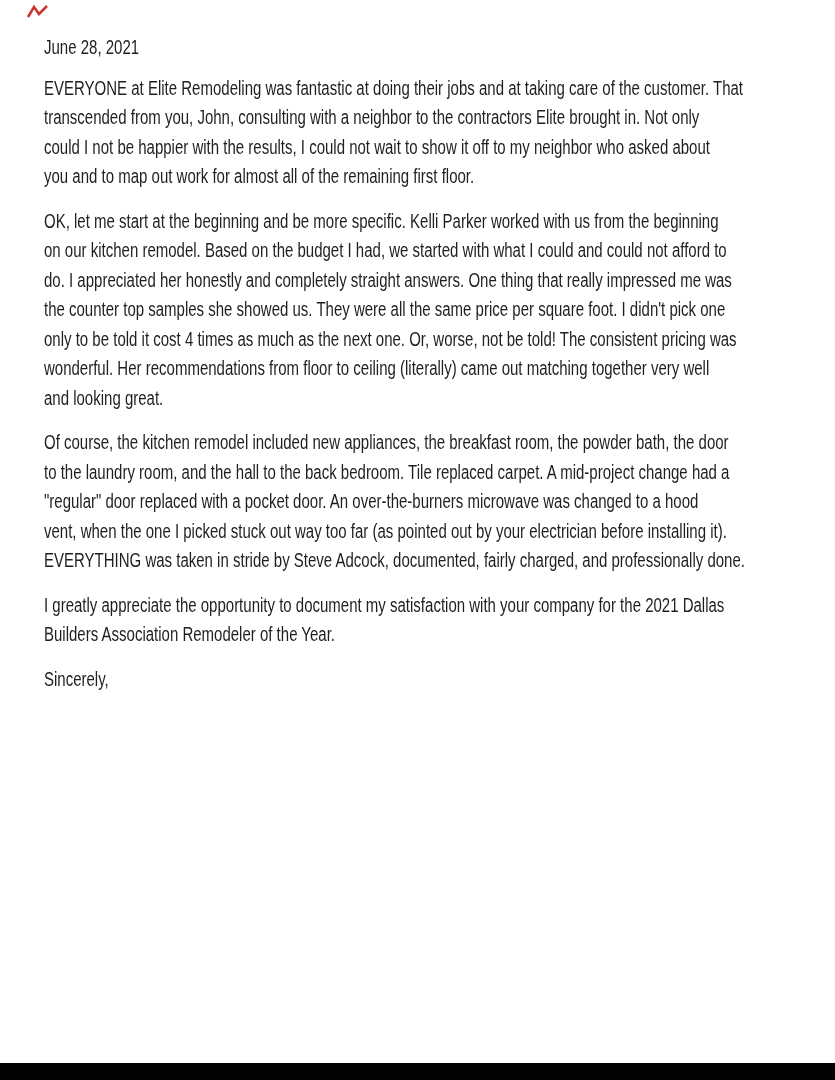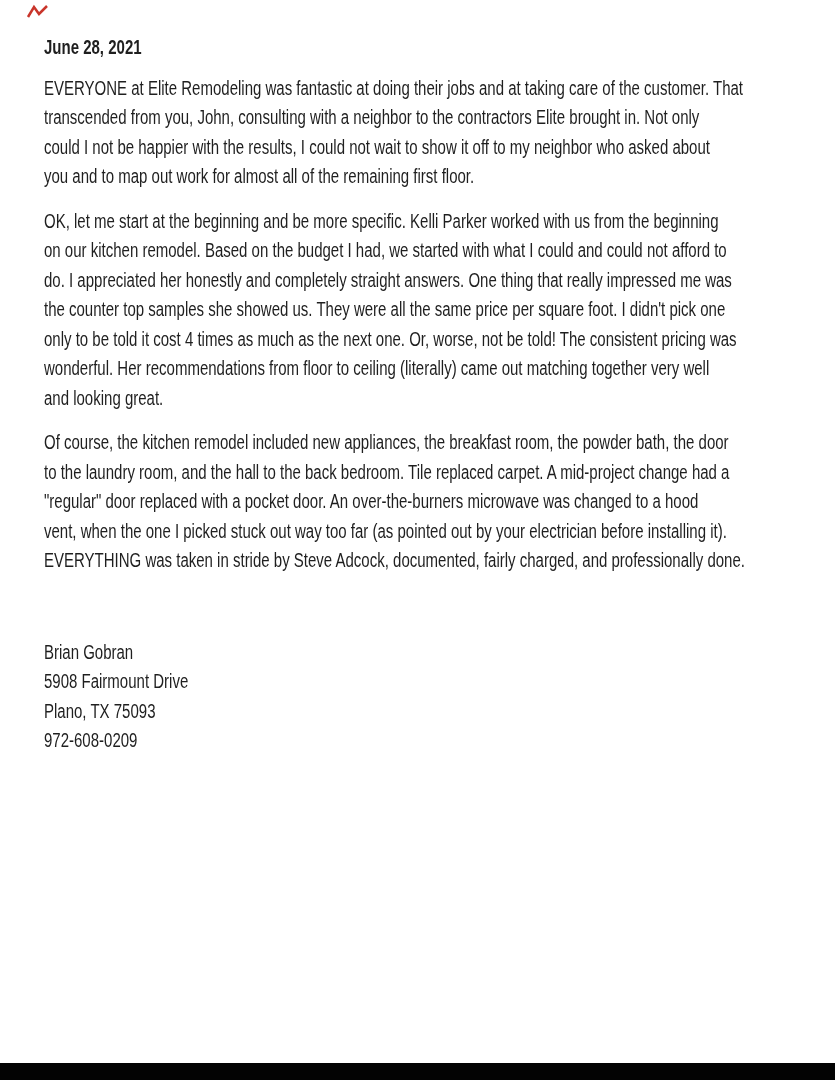--- a/index.html
+++ b/index.html
@@ -24,21 +24,20 @@
     font-size: 20px;
     line-height: 29.5px;
   }
   .txt {
     transform: scaleX(0.75);
     transform-origin: 0 50%;
     white-space: nowrap;
   }
   .date-block {
     margin-bottom: 11px;
-    font-weight: bold;
   }
   .block {
     margin-bottom: 15px;
   }
   .signature-space {
     height: 47px;
   }
   .red-mark {
     position: absolute;
     left: 26px;
@@ -83,28 +82,29 @@
         <div class="txt">wonderful. Her recommendations from floor to ceiling (literally) came out matching together very well</div>
         <div class="txt">and looking great.</div>
       </div>
     <div class="block para">
         <div class="txt">Of course, the kitchen remodel included new appliances, the breakfast room, the powder bath, the door</div>
         <div class="txt">to the laundry room, and the hall to the back bedroom. Tile replaced carpet. A mid-project change had a</div>
         <div class="txt">"regular" door replaced with a pocket door. An over-the-burners microwave was changed to a hood</div>
         <div class="txt">vent, when the one I picked stuck out way too far (as pointed out by your electrician before installing it).</div>
         <div class="txt">EVERYTHING was taken in stride by Steve Adcock, documented, fairly charged, and professionally done.</div>
       </div>
+    <div class="block para">
+        <div class="txt">I greatly appreciate the opportunity to document my satisfaction with your company for the 2021 Dallas</div>
+        <div class="txt">Builders Association Remodeler of the Year.</div>
+      </div>
 
+    <div class="block">
+      <div class="txt">Sincerely,</div>
+    </div>
 
     <div class="signature-space"></div>
 
-    <div class="block">
-      <div class="txt">Brian Gobran</div>
-      <div class="txt">5908 Fairmount Drive</div>
-      <div class="txt">Plano, TX 75093</div>
-      <div class="txt">972-608-0209</div>
-    </div>
 
   </div>
 
   <div class="bottom-bar" style="background: rgb(3, 3, 3);"></div>
 
 </div>
 
 </body></html>

